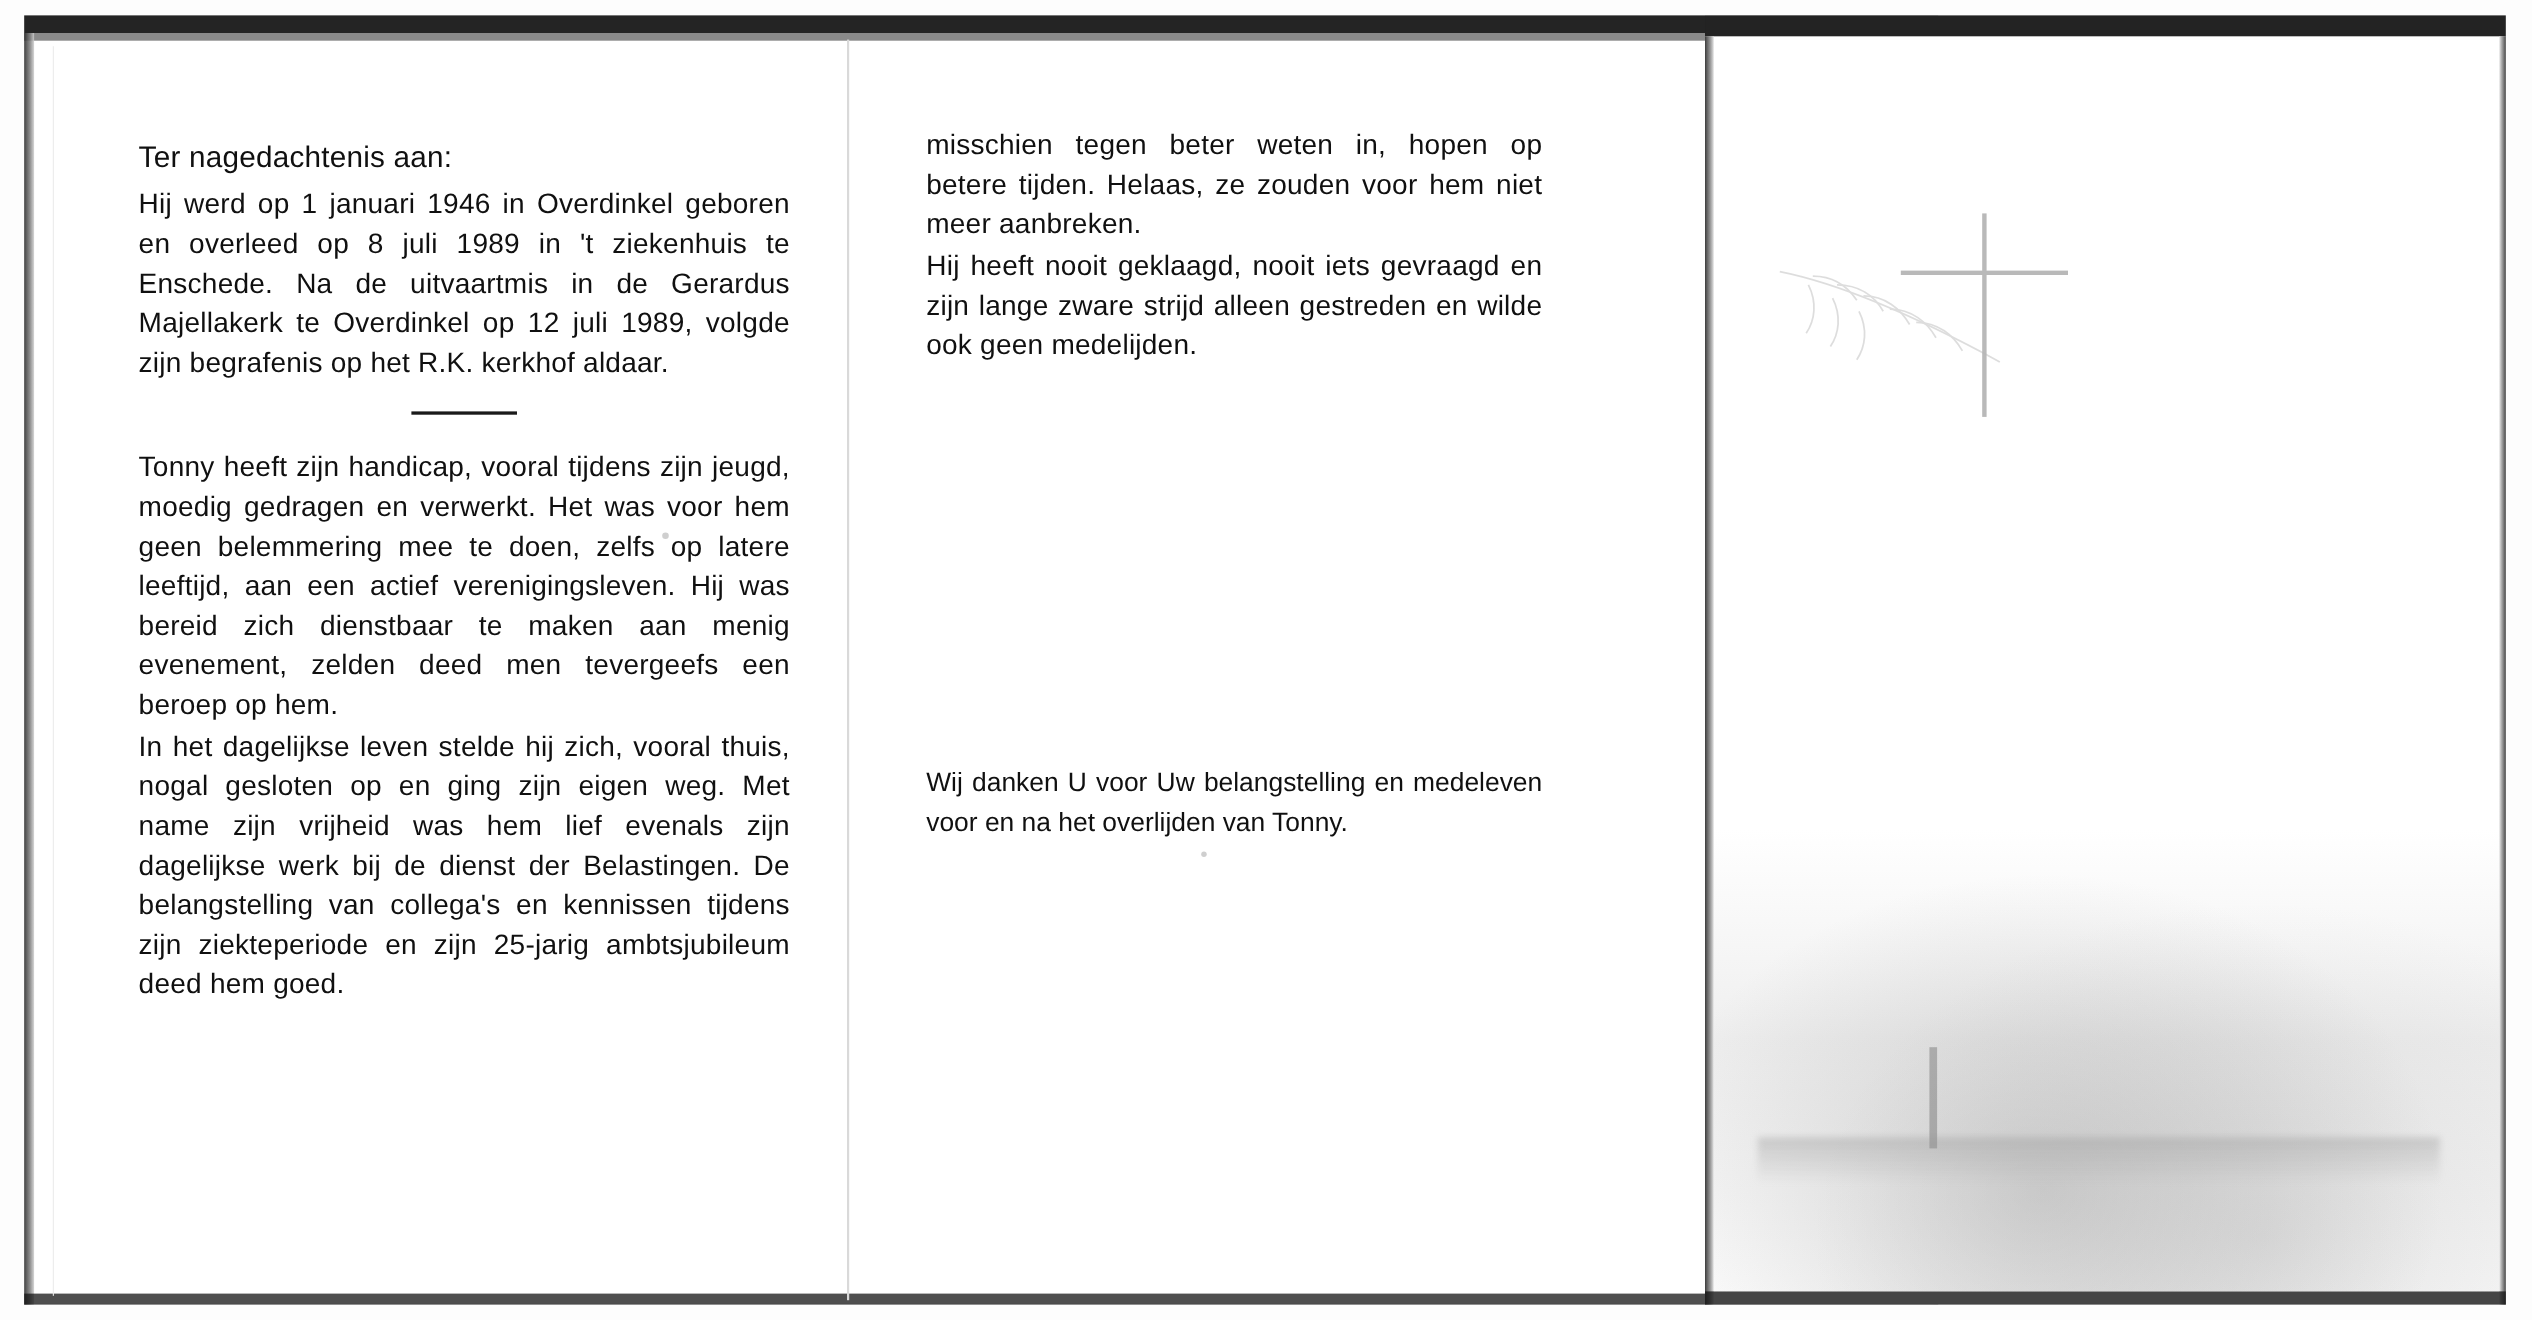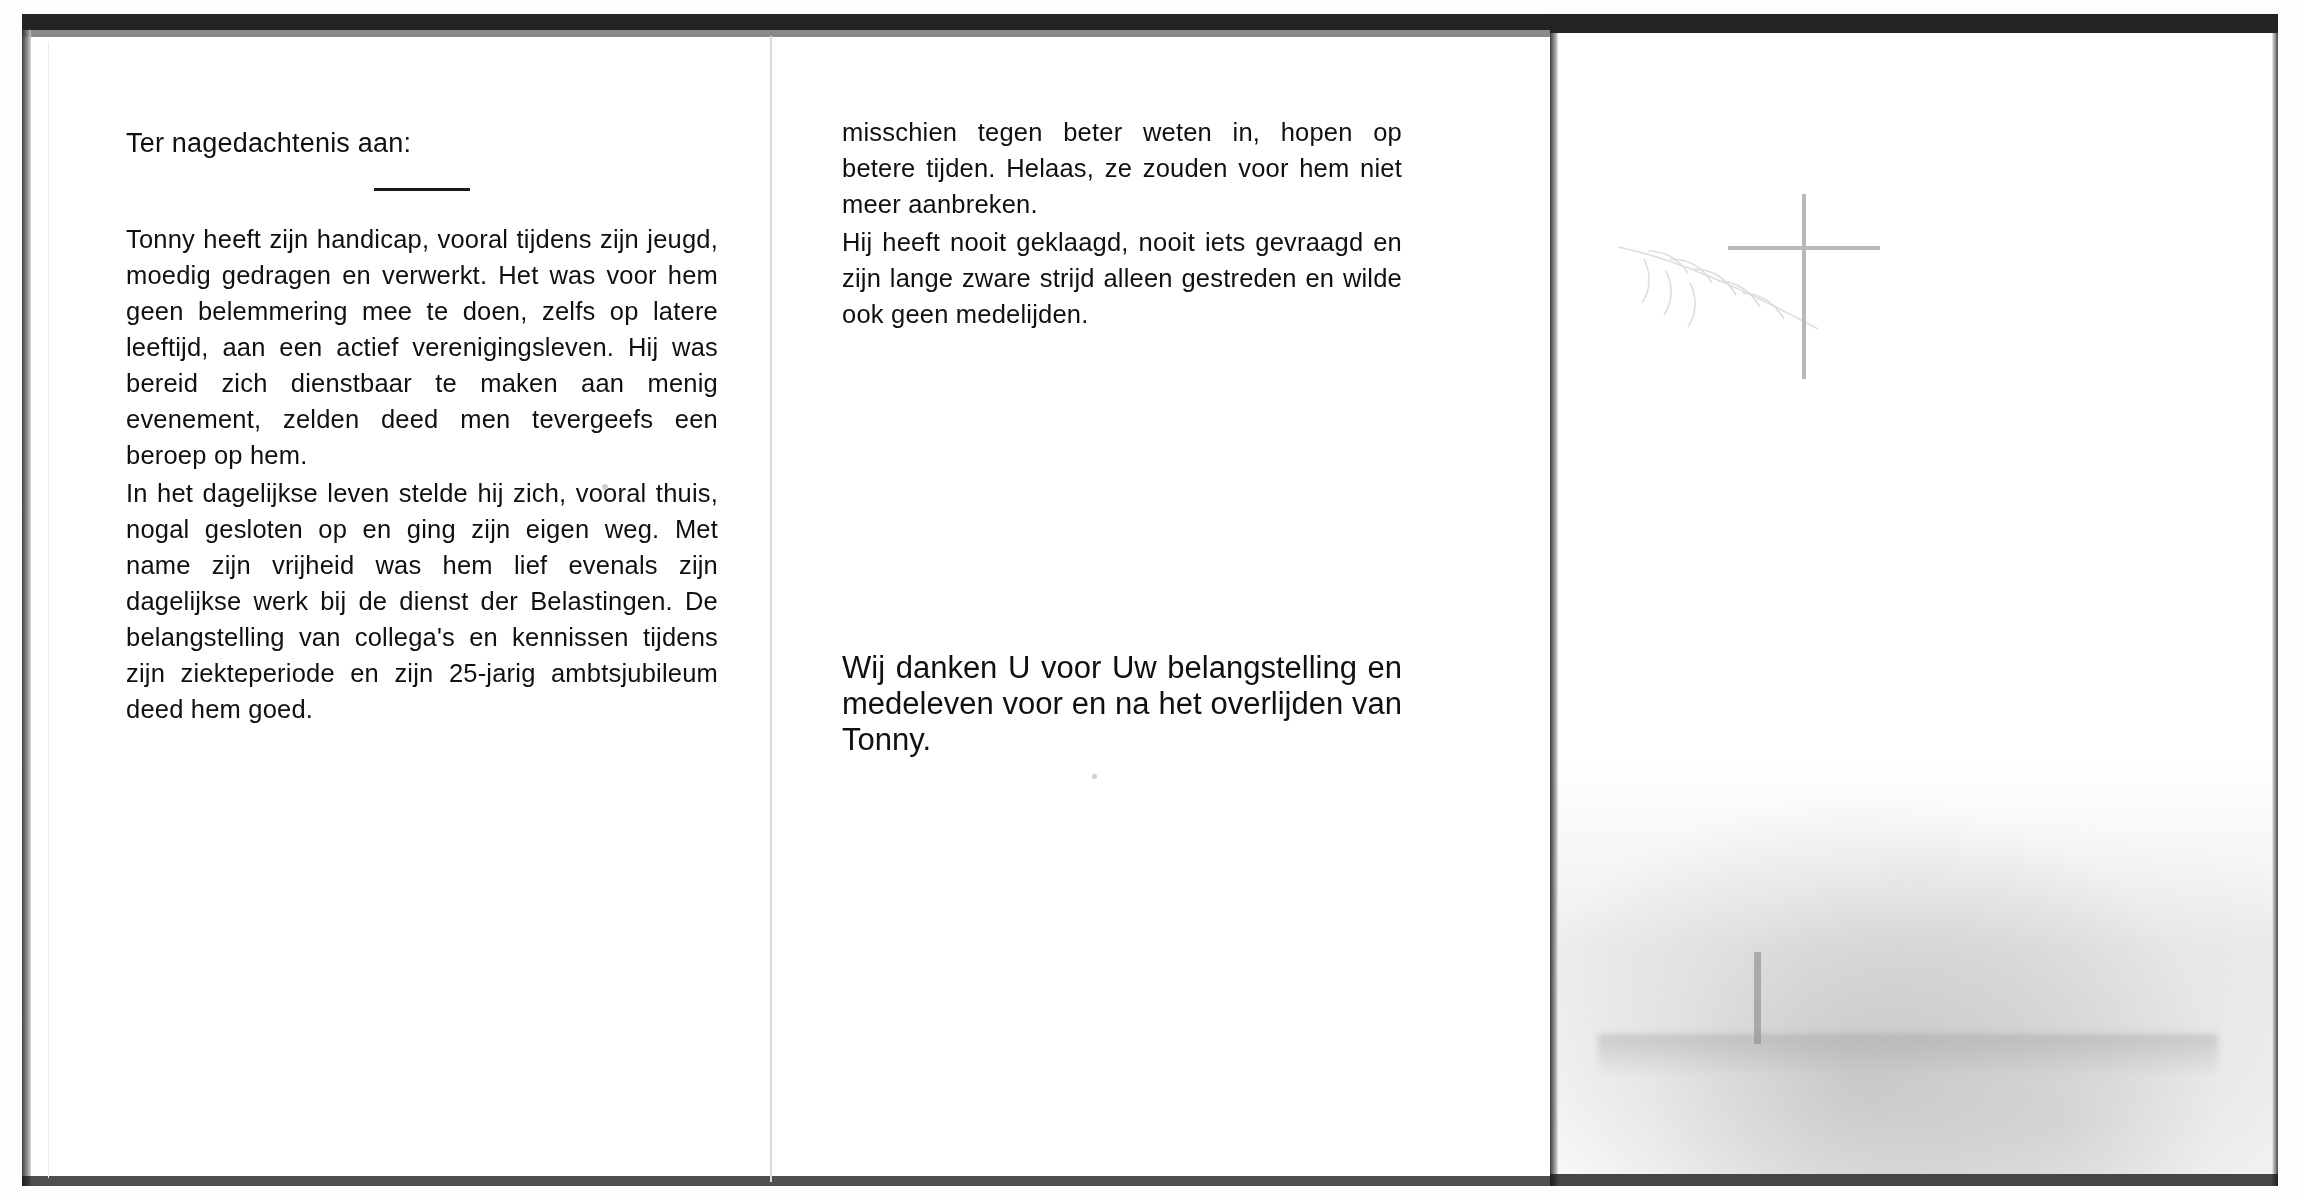--- a/index.html
+++ b/index.html
@@ -171,23 +171,23 @@
     width: 96px;
     height: 3px;
     background: #1a1a1a;
     margin: 26px auto 30px auto;
   }
   .para + .para { margin-top: 2px; }
 
   .thanks {
     position: absolute;
     left: 820px;
-    top: 636px;
+    top: 680px;
     width: 560px;
-    font-size: 31px;
+    font-size: 24px;
     line-height: 36px;
     color: #101010;
     text-align: justify;
   }
   .signers {
     position: absolute;
     left: 1030px;
     top: 790px;
     font-size: 25.5px;
     line-height: 35px;
@@ -267,20 +267,21 @@
     <div class="top-edge"></div>
     <div class="top-edge second"></div>
     <div class="left-edge"></div>
     <div class="right-edge"></div>
     <div class="bottom-edge"></div>
     <div class="fold"></div>
     <div class="inner-rule-left"></div>
 
     <div class="col col-left">
       <p class="memorial-line">Ter nagedachtenis aan:</p>
+      <p class="para">Hij werd op 1 januari 1946 in Overdinkel geboren en overleed op 8 juli 1989 in 't ziekenhuis te Enschede. Na de uitvaartmis in de Gerardus Majellakerk te Overdinkel op 12 juli 1989, volgde zijn begrafenis op het R.K. kerkhof aldaar.</p>
       <div class="divider"></div>
       <p class="para">Tonny heeft zijn handicap, vooral tijdens zijn jeugd, moedig gedragen en verwerkt. Het was voor hem geen belemmering mee te doen, zelfs op latere leeftijd, aan een actief verenigingsleven. Hij was bereid zich dienstbaar te maken aan menig evenement, zelden deed men tevergeefs een beroep op hem.</p>
       <p class="para">In het dagelijkse leven stelde hij zich, vooral thuis, nogal gesloten op en ging zijn eigen weg. Met name zijn vrijheid was hem lief evenals zijn dagelijkse werk bij de dienst der Belastingen. De belangstelling van collega's en kennissen tijdens zijn ziekteperiode en zijn 25-jarig ambtsjubileum deed hem goed.</p>
     </div>
 
     <div class="col col-mid">
       <p class="para">misschien tegen beter weten in, hopen op betere tijden. Helaas, ze zouden voor hem niet meer aanbreken.</p>
       <p class="para">Hij heeft nooit geklaagd, nooit iets gevraagd en zijn lange zware strijd alleen gestreden en wilde ook geen medelijden.</p>
     </div>
 

